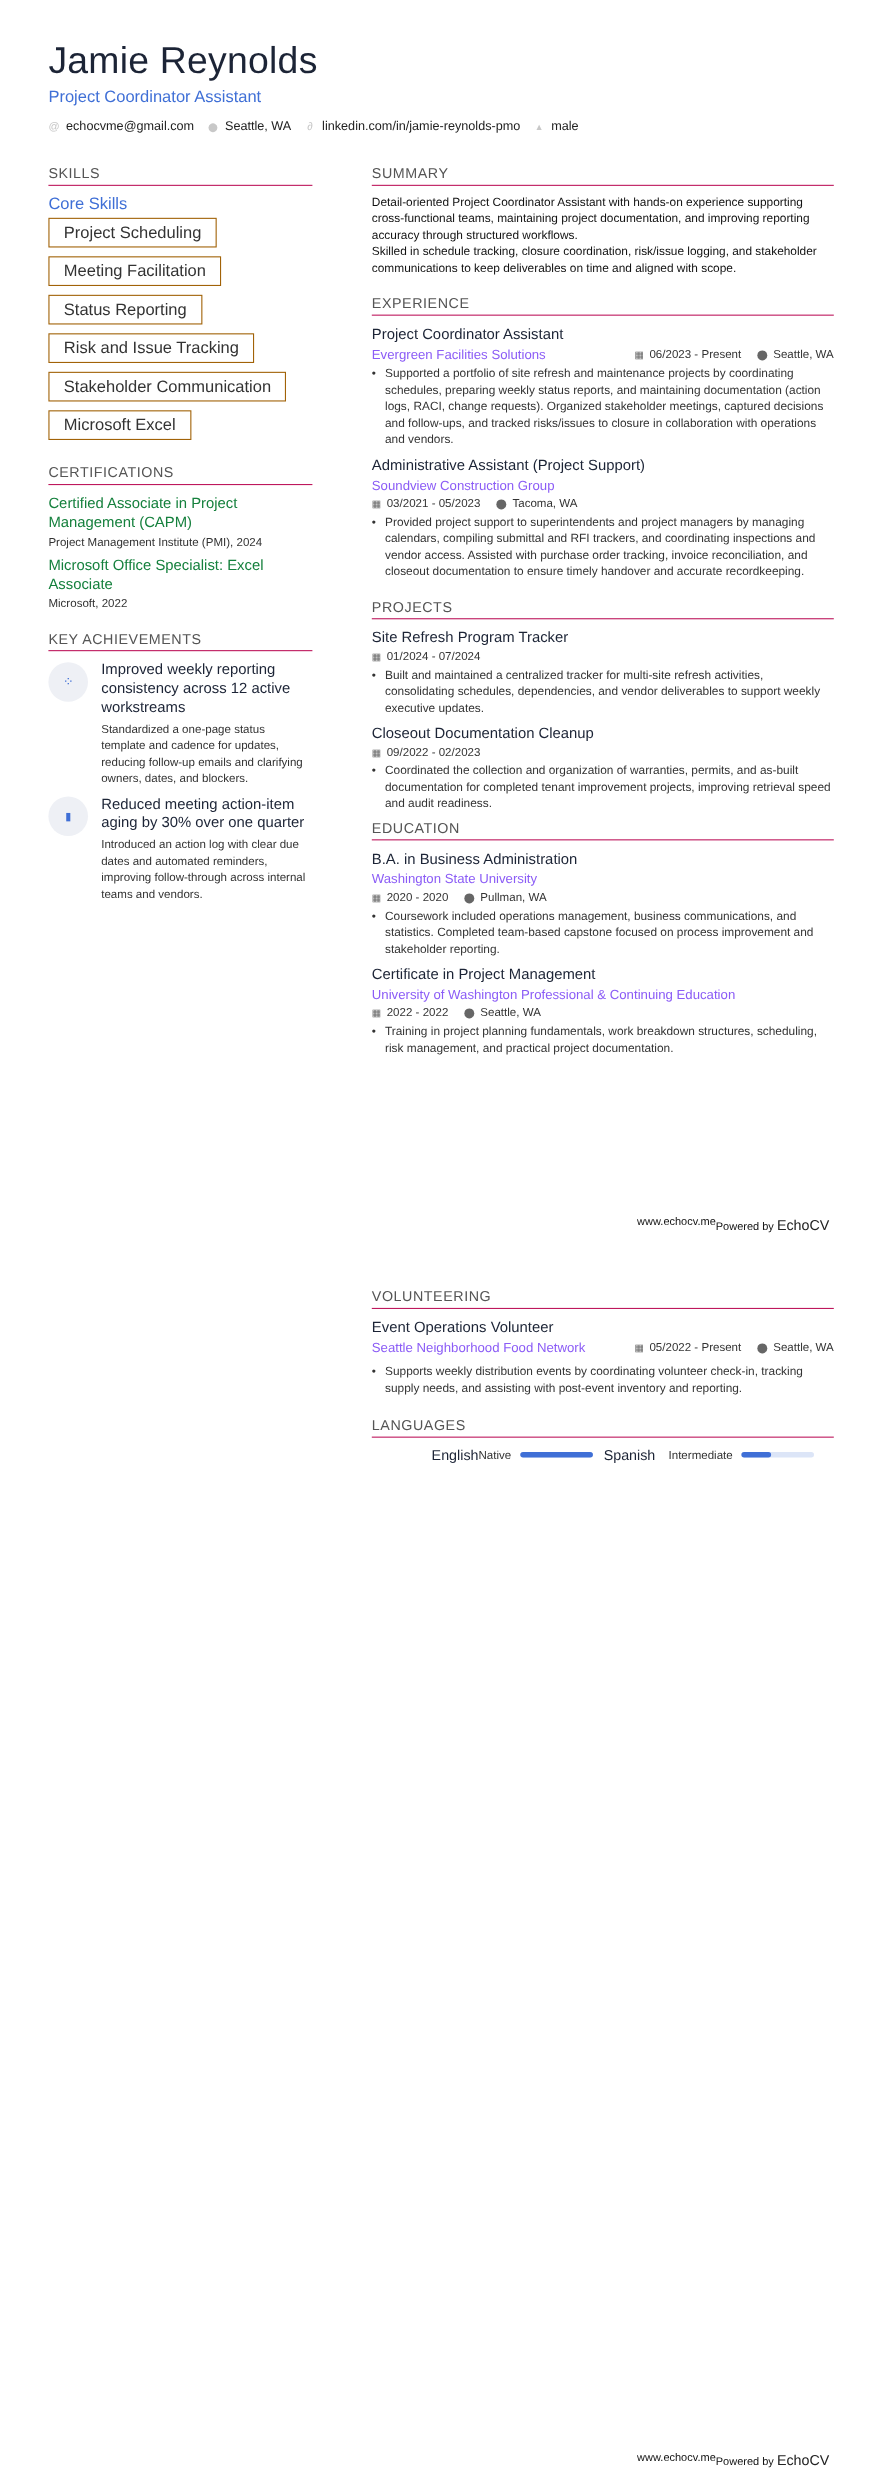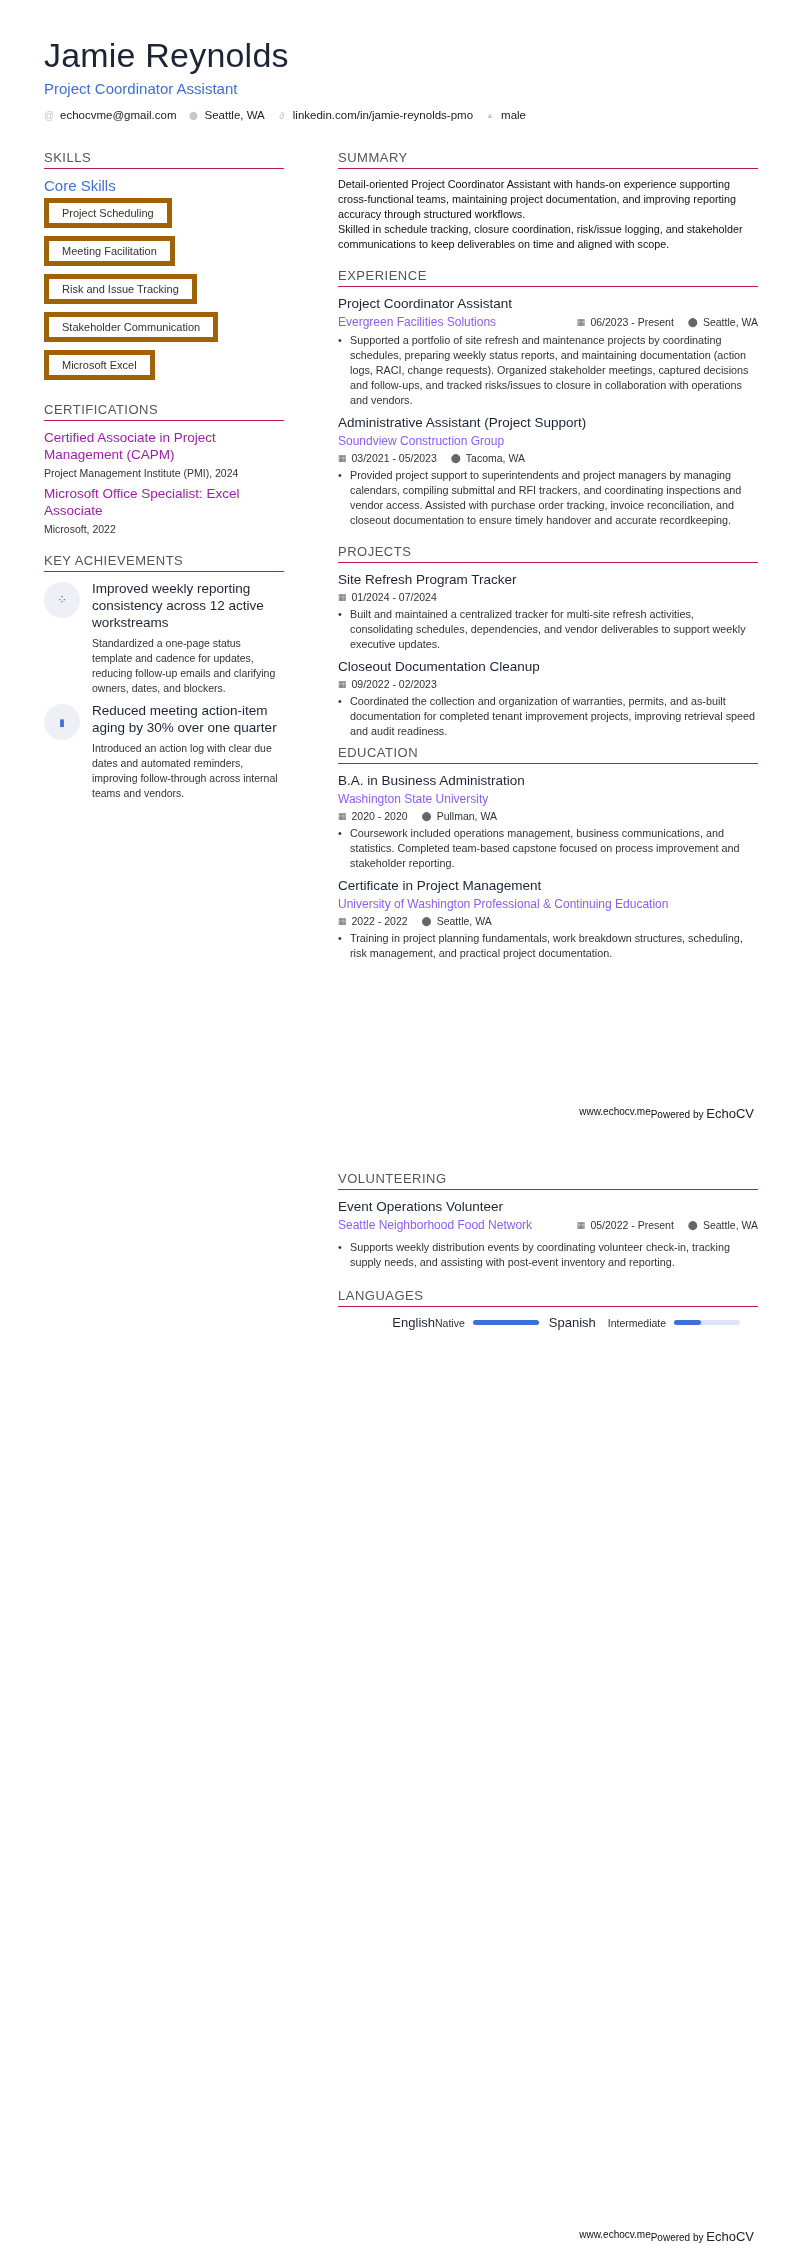--- a/index.html
+++ b/index.html
@@ -14,24 +14,24 @@
   .contacts { position: absolute; left: 44px; top: 109px; display: flex; align-items: center; gap: 12px; font-family: "Liberation Sans", sans-serif; font-size: 11.5px; color: #222; }
   .contact { display: flex; align-items: center; gap: 6px; }
   .ci { color: #c8c8c8; font-size: 10px; width: 10px; text-align: center; }
 
   .col-left { position: absolute; left: 44px; width: 240px; }
   .col-right { position: absolute; left: 338px; width: 420px; }
 
   .sec-title { font-family: "Liberation Sans", sans-serif; font-size: 13px; color: #555; letter-spacing: 0.5px; padding-bottom: 3px; border-bottom: 1px solid #be185d; margin-bottom: 8px; }
 
   .core-title { font-family: "Liberation Sans", sans-serif; font-size: 15px; color: #3f6fd6; margin-bottom: 4px; }
-  .skill { display: inline-block; border: 5px solid #a16207; padding: 4px 13px; font-size: 11px; color: #333; margin-bottom: 8px; font-family: "Liberation Sans", sans-serif; }
+  .skill { display: inline-block; border: 1px solid #a16207; padding: 4px 13px; font-size: 15px; color: #333; margin-bottom: 8px; font-family: "Liberation Sans", sans-serif; }
   .skill-row { display: block; }
 
-  .cert-name { font-family: "Liberation Sans", sans-serif; font-size: 13.5px; color: #a21caf; line-height: 17px; }
+  .cert-name { font-family: "Liberation Sans", sans-serif; font-size: 13.5px; color: #15803d; line-height: 17px; }
   .cert-issuer { font-size: 10.5px; color: #333; font-family: "Liberation Sans", sans-serif; margin: 4px 0 6px; }
 
   .ach { display: flex; gap: 12px; margin-bottom: 6px; }
   .ach-icon { width: 36px; height: 36px; border-radius: 50%; background: #eef0f5; flex: 0 0 36px; display: flex; align-items: center; justify-content: center; color: #3f6fd6; font-size: 12px; margin-top: 2px; }
   .ach-title { font-family: "Liberation Sans", sans-serif; font-size: 13.5px; color: #1c2436; line-height: 17px; margin-bottom: 5px; }
   .ach-desc { font-family: "Liberation Sans", sans-serif; font-size: 10.5px; color: #333; line-height: 15px; }
 
   .summary p { font-family: "Liberation Sans", sans-serif; font-size: 10.8px; color: #111; line-height: 15px; }
 
   .entry-title { font-family: "Liberation Sans", sans-serif; font-size: 13.5px; color: #1c2436; line-height: 18px; }
@@ -79,20 +79,21 @@
       <span>male</span>
     </div>
   </div>
 
   <div class="col-left" style="top:150px;">
     <div>
       <div class="sec-title">SKILLS</div>
       <div class="core-title">Core Skills</div>
       <div class="skill-row"><span class="skill">Project Scheduling</span></div>
       <div class="skill-row"><span class="skill">Meeting Facilitation</span></div>
+      <div class="skill-row"><span class="skill">Status Reporting</span></div>
       <div class="skill-row"><span class="skill">Risk and Issue Tracking</span></div>
       <div class="skill-row"><span class="skill">Stakeholder Communication</span></div>
       <div class="skill-row"><span class="skill">Microsoft Excel</span></div>
     </div>
 
     <div style="margin-top:14px;">
       <div class="sec-title">CERTIFICATIONS</div>
       <div class="cert-name">Certified Associate in Project Management (CAPM)</div>
       <div class="cert-issuer">Project Management Institute (PMI), 2024</div>
       <div class="cert-name">Microsoft Office Specialist: Excel Associate</div>

